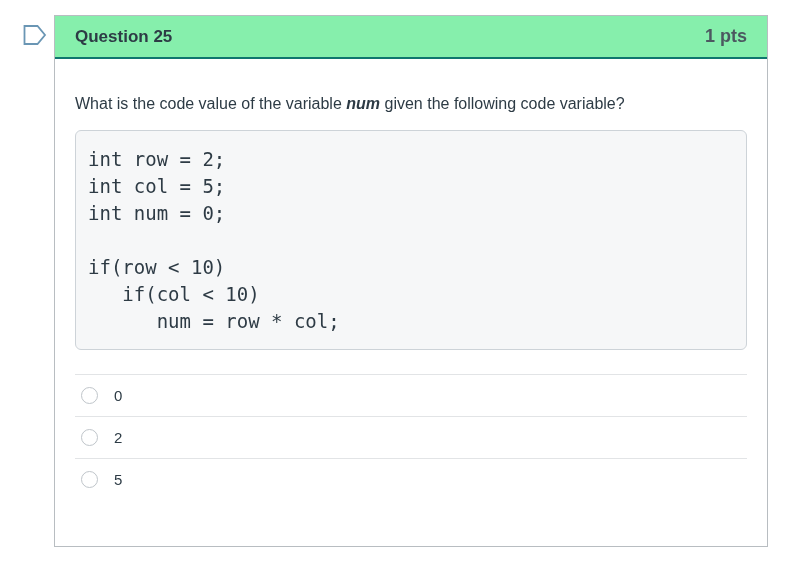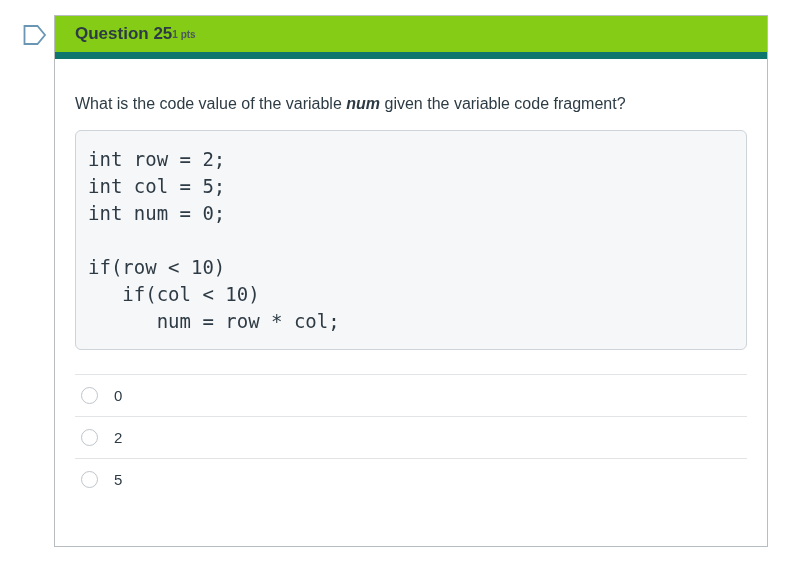--- a/index.html
+++ b/index.html
@@ -22,33 +22,34 @@
     position: absolute;
     left: 54px; top: 15px;
     width: 714px; height: 532px;
     background: #ffffff;
     border: 1px solid #b8bdc1;
     box-shadow: 0 0 0 0 transparent;
   }
 
   .q-header {
     height: 43px;
-    background: #84cc16;
-    border-bottom: 7px solid #0f766e;
+    background: #86efac;
+    border-bottom: 2px solid #0f766e;
     display: flex;
     align-items: center;
+    justify-content: space-between;
     padding: 0 20px;
   }
   .q-title {
     font-size: 17px;
     font-weight: bold;
     color: #2D3B45;
   }
   .q-points {
-    font-size: 10px;
+    font-size: 18px;
     font-weight: bold;
     color: #4c5860;
   }
 
   .q-body {
     padding: 20px 20px 0 20px;
   }
 
   .question-text {
     margin-top: 15px;
@@ -108,21 +109,21 @@
 
 <div class="question-box">
 
   <div class="q-header">
     <span class="q-title">Question 25</span>
     <span class="q-points">1 pts</span>
   </div>
 
   <div class="q-body">
 
-    <p class="question-text"><span>What is the code value of the variable </span><strong><em>num</em></strong><span> given the variable code fragment?</span></p>
+    <p class="question-text"><span>What is the code value of the variable </span><strong><em>num</em></strong><span> given the following code variable?</span></p>
 
     <div class="code-block">int row = 2;
 int col = 5;
 int num = 0;
 
 if(row &lt; 10)
    if(col &lt; 10)
       num = row * col;</div>
 
     <div class="options">

